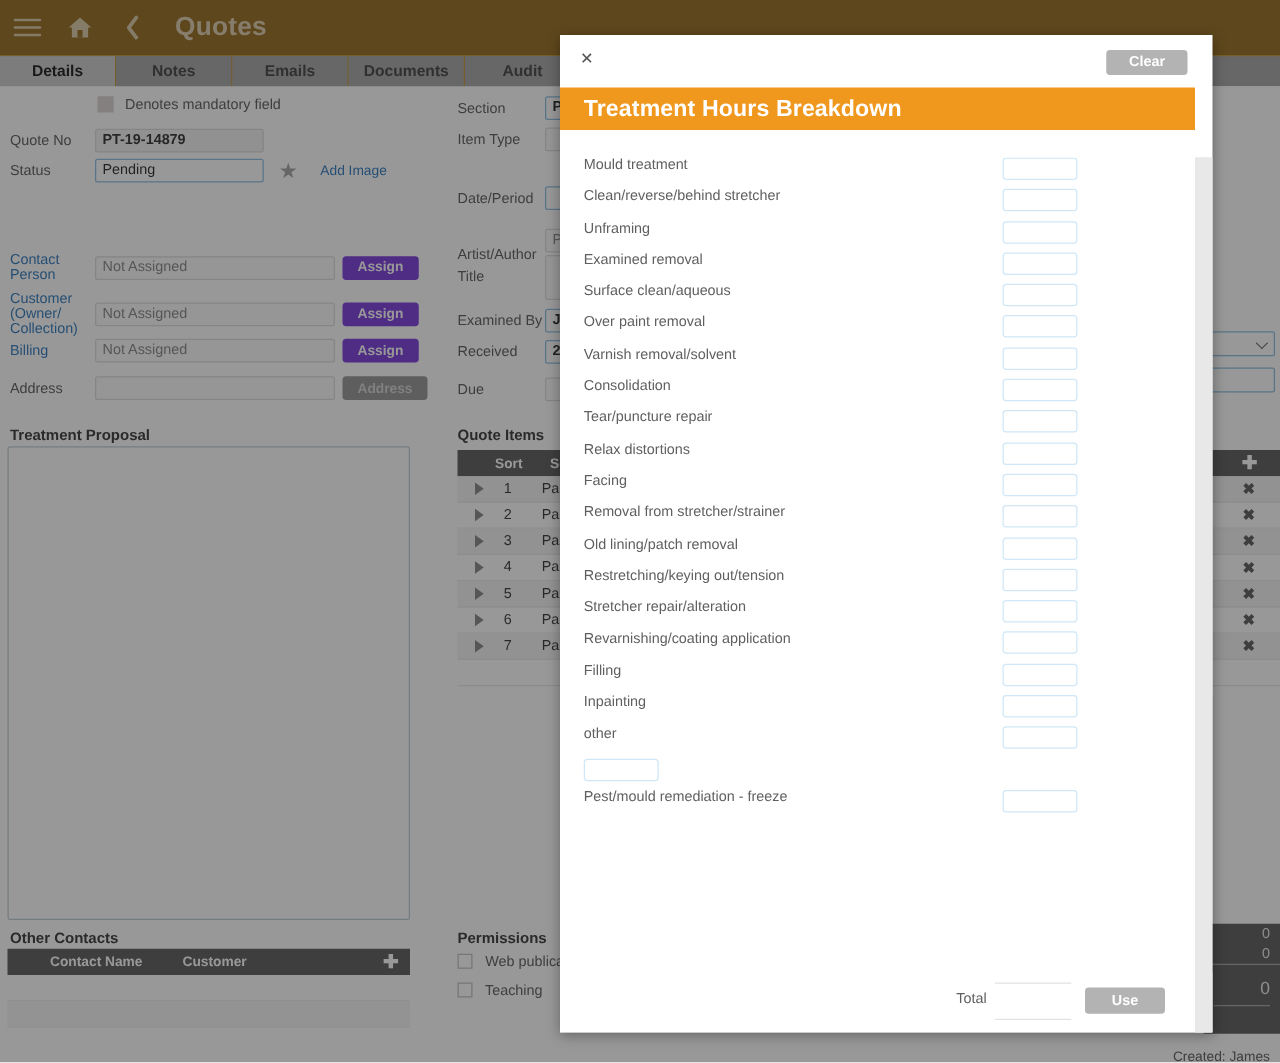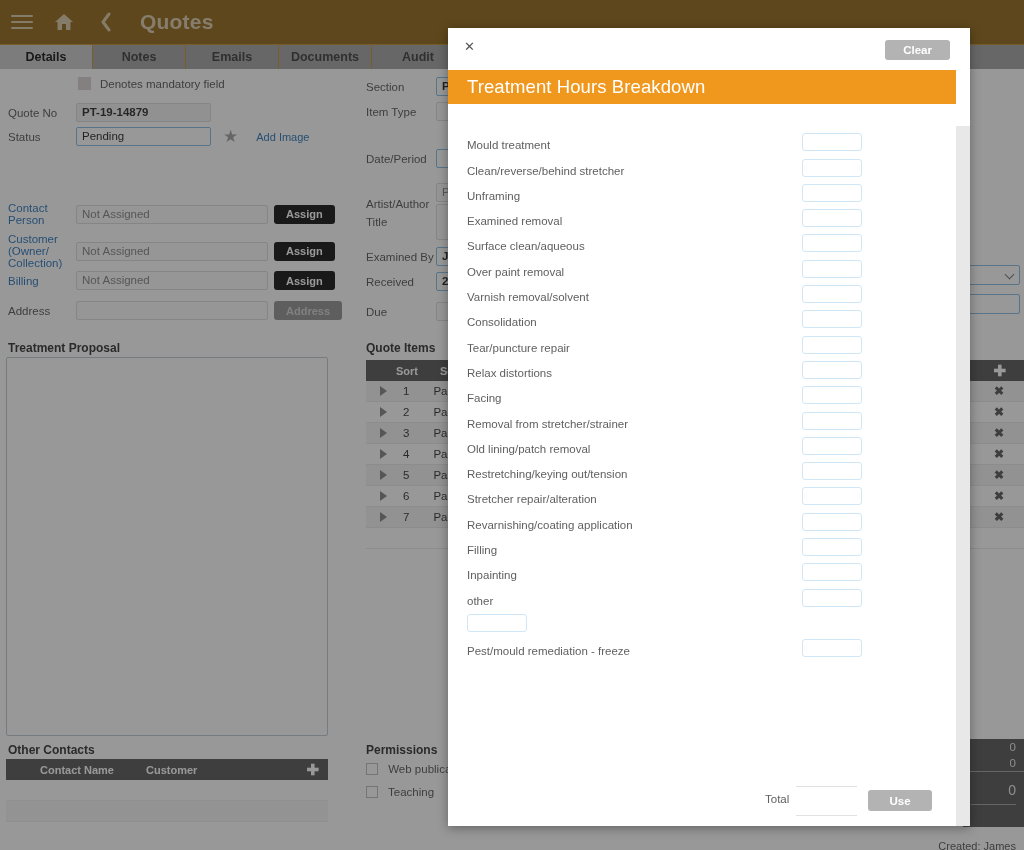--- a/index.html
+++ b/index.html
@@ -100,21 +100,21 @@
     font-size: 11.5px;
     color: #111;
     padding: 0 5px;
     line-height: 17px;
     white-space: nowrap;
     overflow: hidden;
   }
   .fld.ro { border-color: #d8d8d8; background: #fafafa; color: #7a7a7a; }
   .fld.active { border-color: #7fb6e0; }
   .btn-grey {
-    background: #000000;
+    background: #6d28d9;
     color: #fff;
     font-size: 11px;
     font-weight: bold;
     border: none;
     border-radius: 3px;
     height: 19px;
     padding: 0 12px;
     cursor: pointer;
   }
   .btn-grey.dim { background: #8a8a8a; color: #cfcfcf; }
@@ -267,33 +267,33 @@
     height: 34px;
     display: flex;
     align-items: center;
     padding-left: 19px;
     margin-right: 14px;
   }
   .modal-banner h1 {
     margin: 0;
     color: #fff;
     font-size: 18.5px;
-    font-weight: normal;
+    font-weight: bold;
     letter-spacing: .1px;
   }
   .modal-scroll {
     position: absolute;
     top: 98px; left: 0;
     width: 522px;
     height: 665px;
     overflow: hidden;
   }
   .mrow {
     display: flex;
-    align-items: flex-end;
+    align-items: flex-start;
     height: 25.3px;
     padding: 0 0 0 19px;
   }
   .mrow .mlabel {
     font-size: 11.5px;
     color: #5f5f5f;
     flex: 1;
   }
   .mrow .minput {
     width: 60px;

